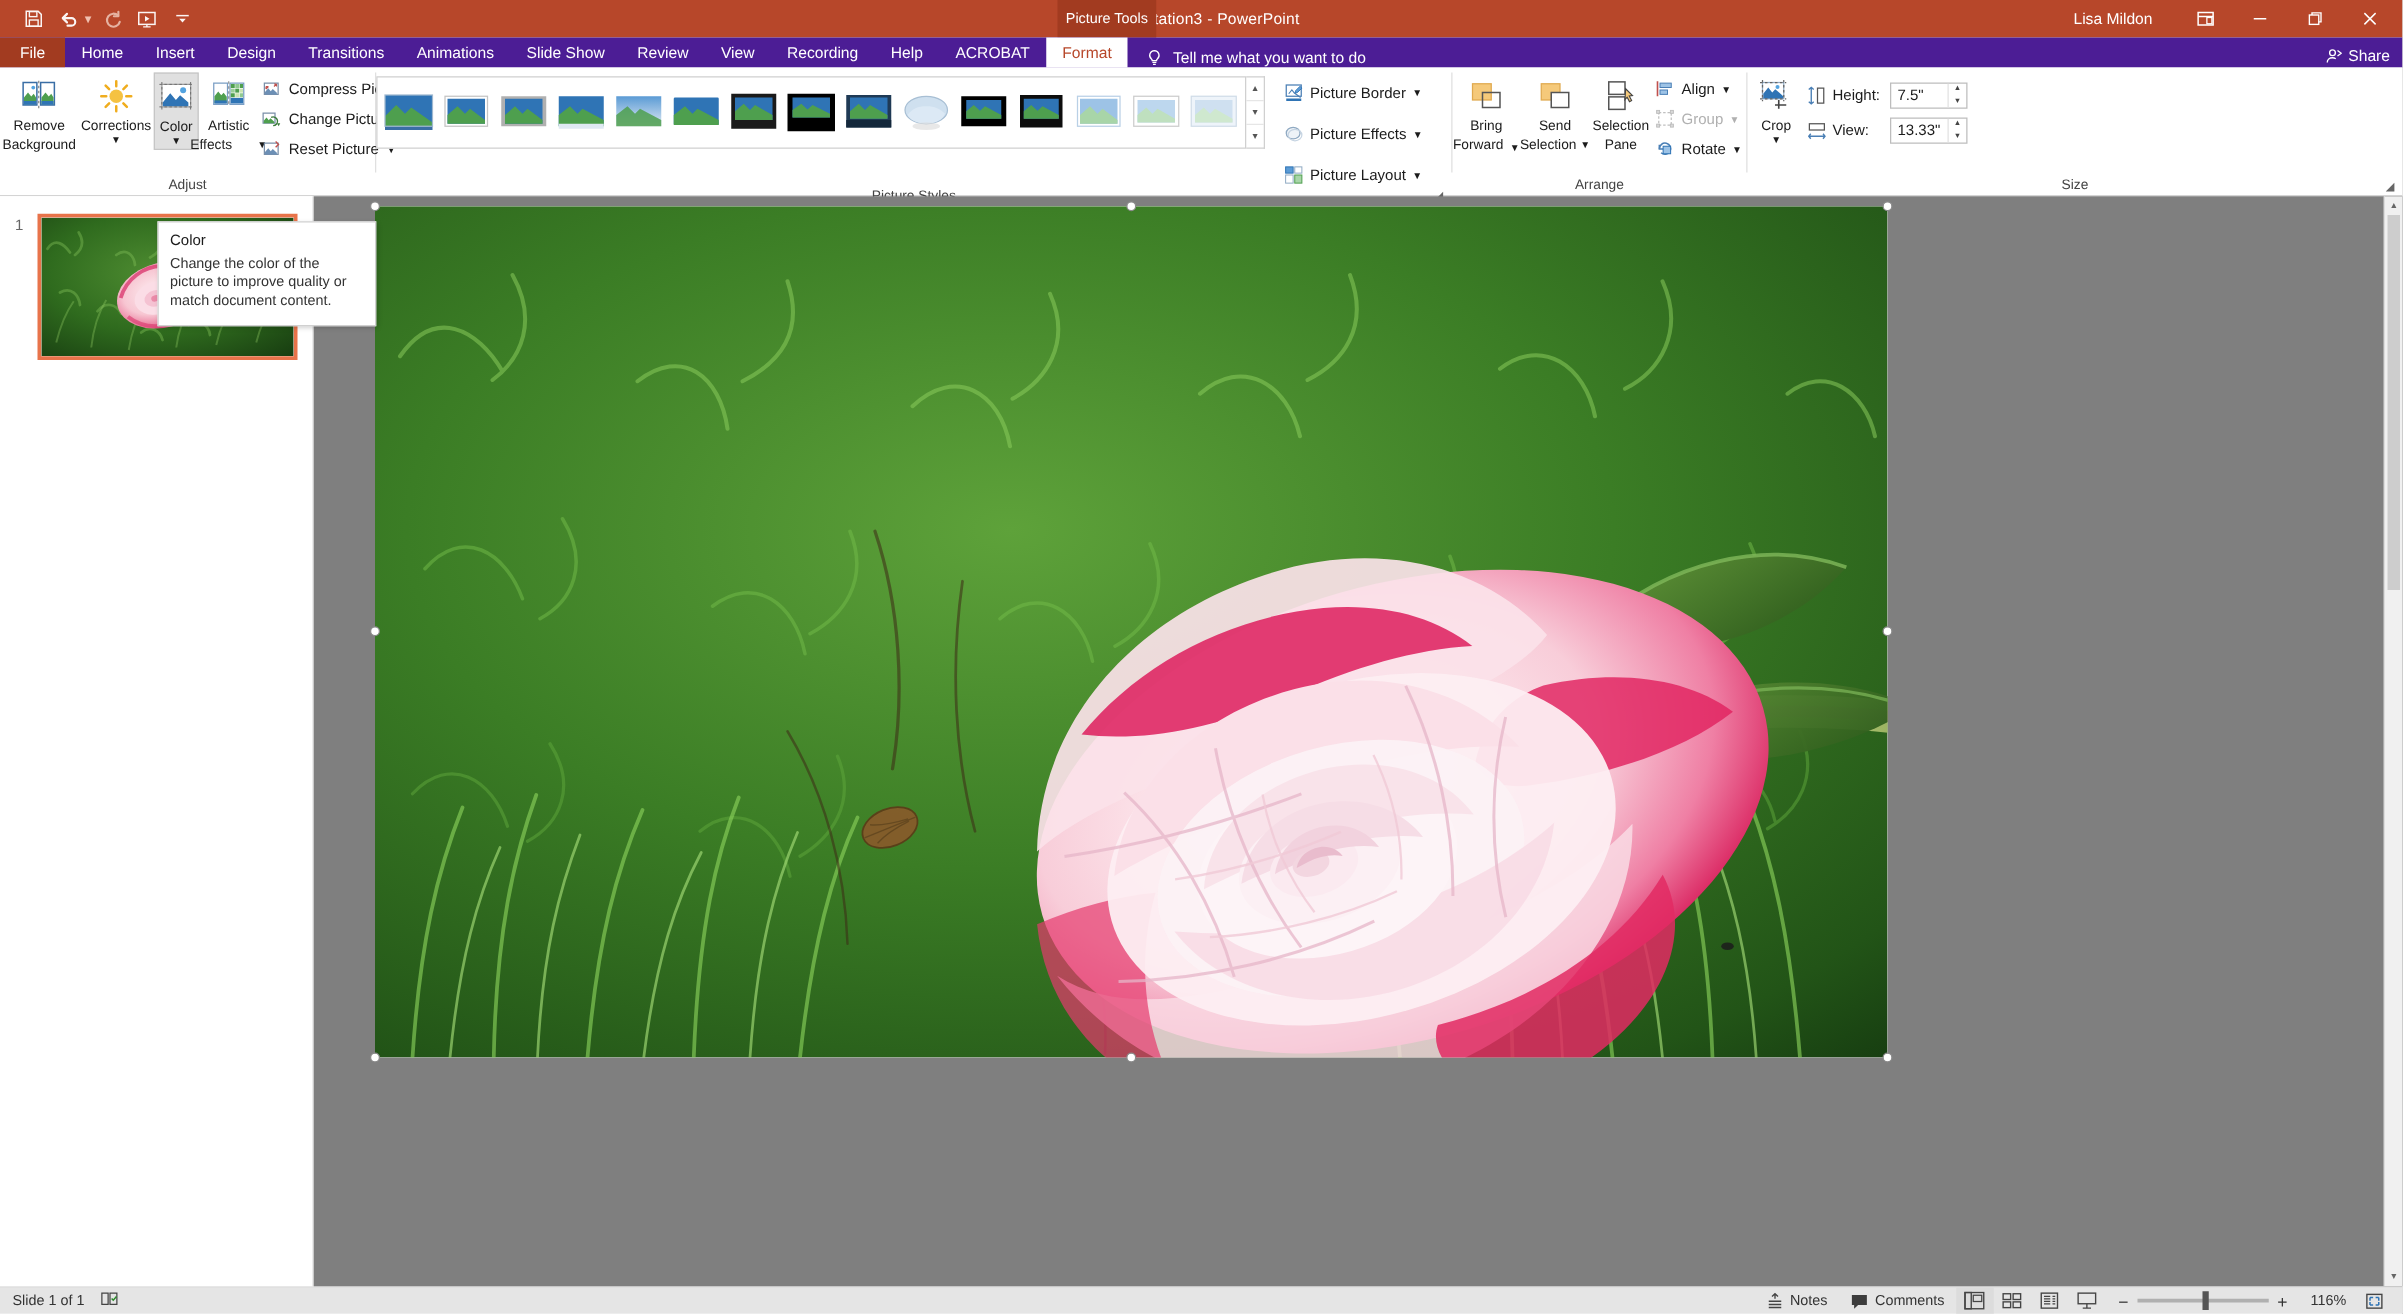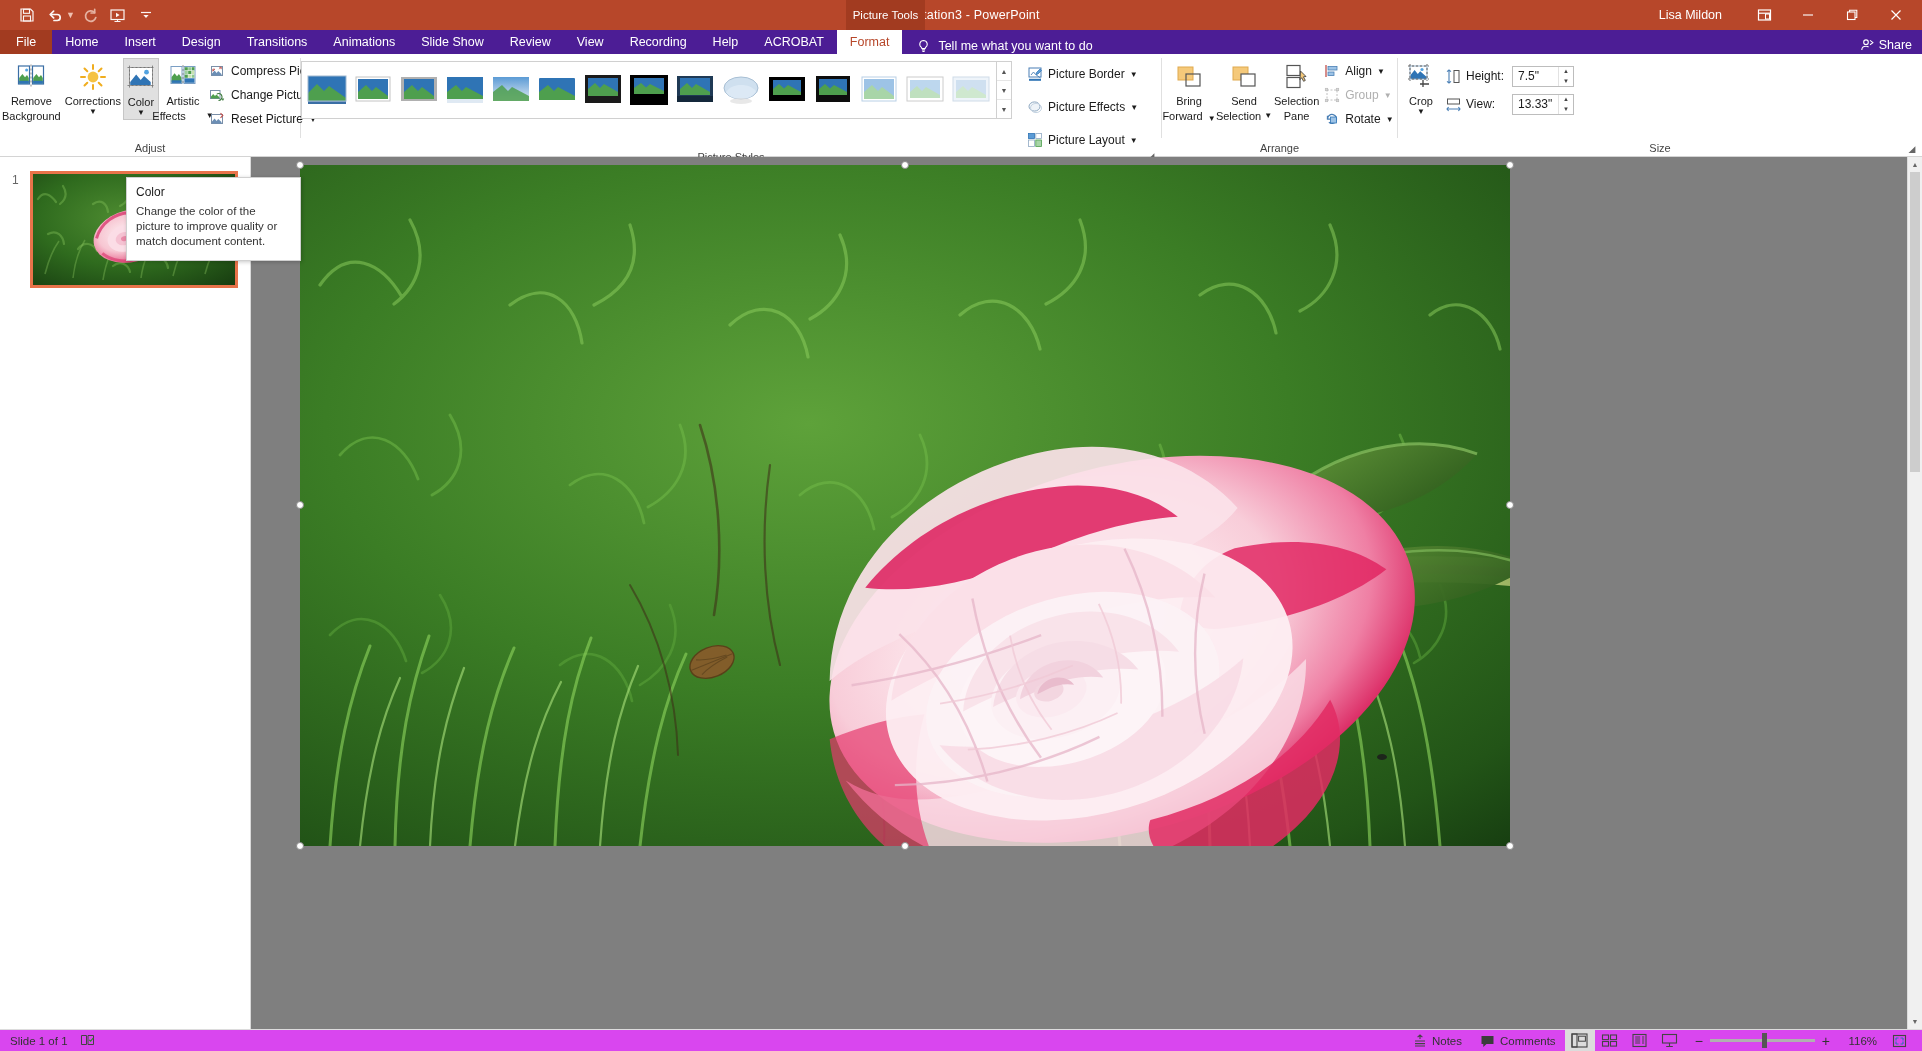--- a/index.html
+++ b/index.html
@@ -155,21 +155,21 @@
     position: absolute; left: 49px; top: 8px; width: 1210px; height: 681px;
     background: #fff;
   }
   .sel-handle {
     position: absolute; width: 8px; height: 8px; border: 1px solid #8a8a8a;
     background: #fff; border-radius: 50%;
   }
 
   
   .statusbar {
-    height: 22px; background: #d946ef; border-top: 1px solid #dcdcdc;
+    height: 22px; background: #e5e5e5; border-top: 1px solid #dcdcdc;
     display: flex; align-items: center; font-size: 11.5px; color: #333; flex: none;
   }
   .sb-left { display: flex; align-items: center; gap: 12px; padding-left: 10px; }
   .sb-right { margin-left: auto; display: flex; align-items: center; padding-right: 8px; }
   .sb-btn { display: flex; align-items: center; gap: 5px; padding: 0 9px; height: 22px; }
   .viewbtn {
     width: 30px; height: 22px; display: flex; align-items: center; justify-content: center;
   }
   .viewbtn.active { background: #dcdcdc; }
   .zoomrow { display: flex; align-items: center; gap: 7px; margin-left: 10px; }

